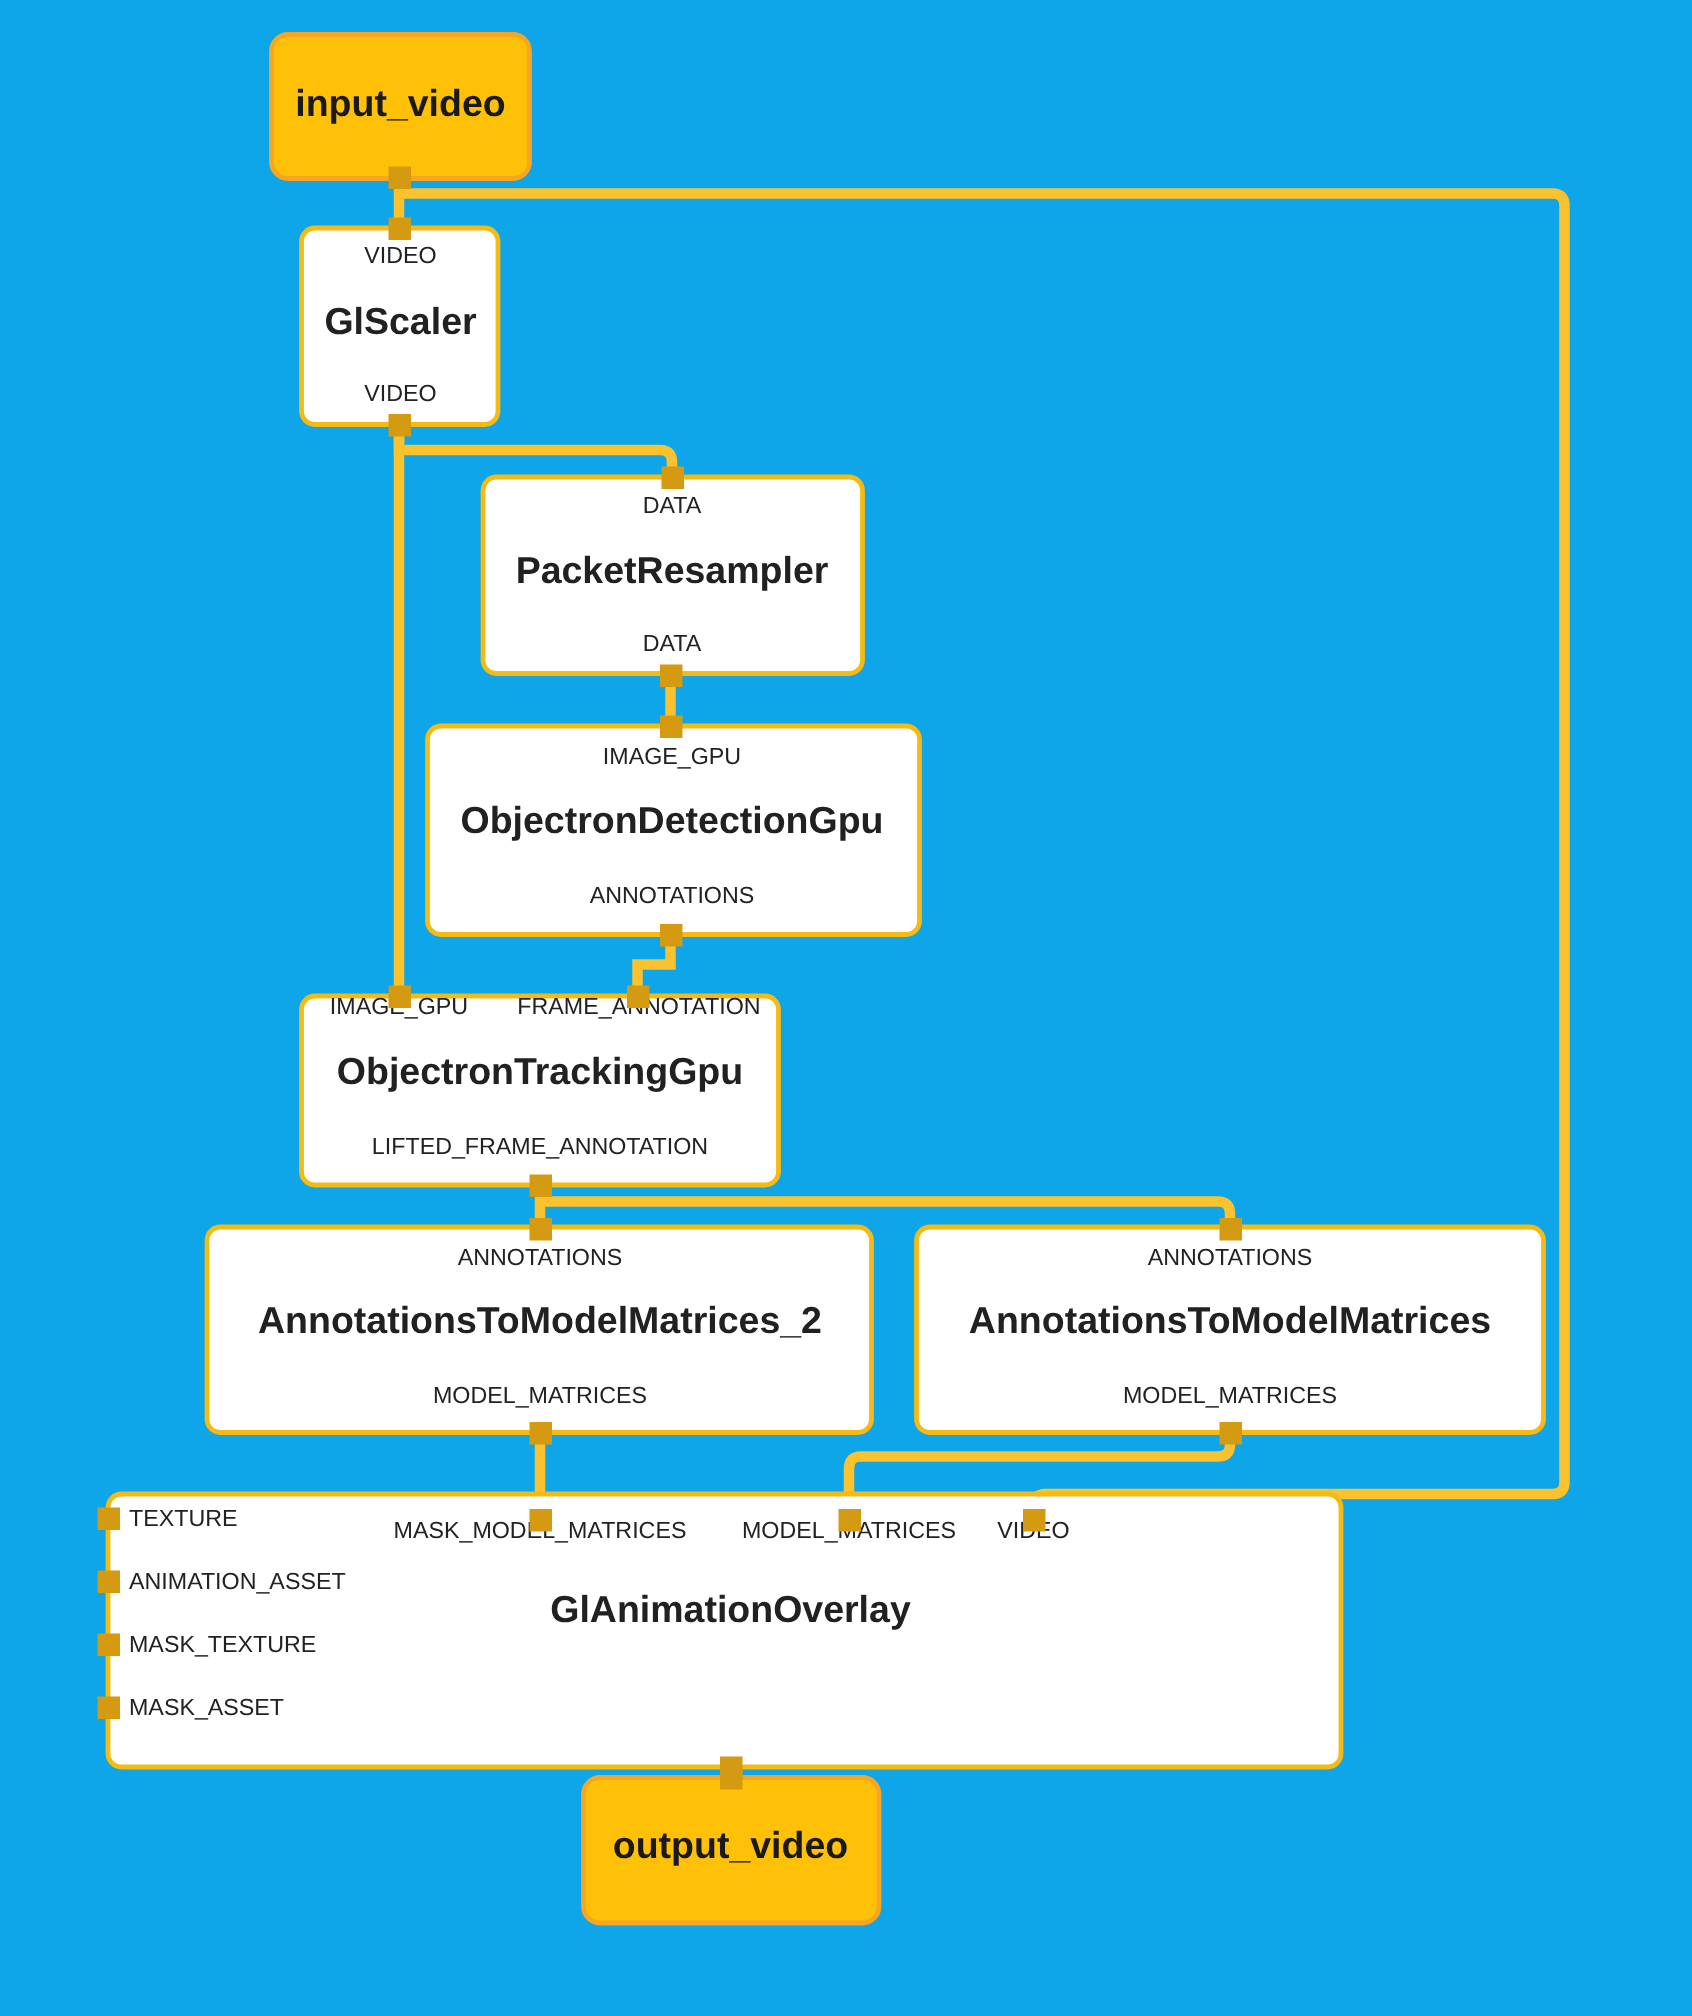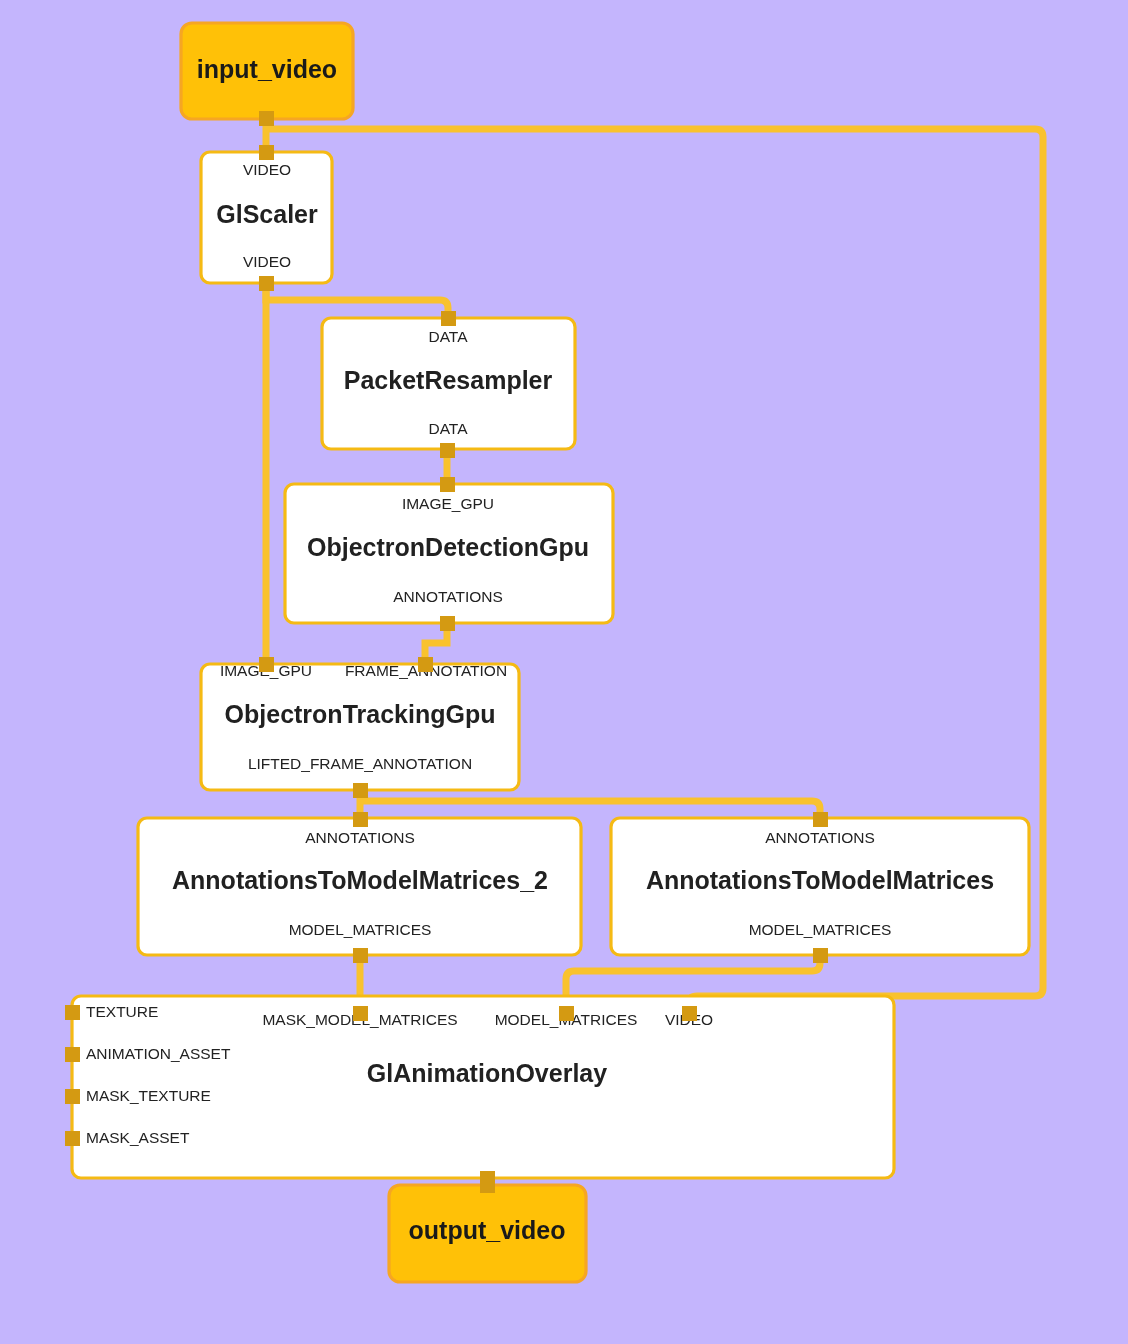--- a/index.html
+++ b/index.html
@@ -11,21 +11,21 @@
   body {
     width: 1128px;
     height: 1344px;
     font-family: "Liberation Sans", sans-serif;
     overflow: hidden;
   }
   #graph-root {
     position: relative;
     width: 1128px;
     height: 1344px;
-    background: #c4b5fd;
+    background: #0ea5e9;
   }
   svg.graph-canvas {
     position: absolute;
     left: 0;
     top: 0;
     width: 1128px;
     height: 1344px;
     display: block;
   }
   .edge-path {

